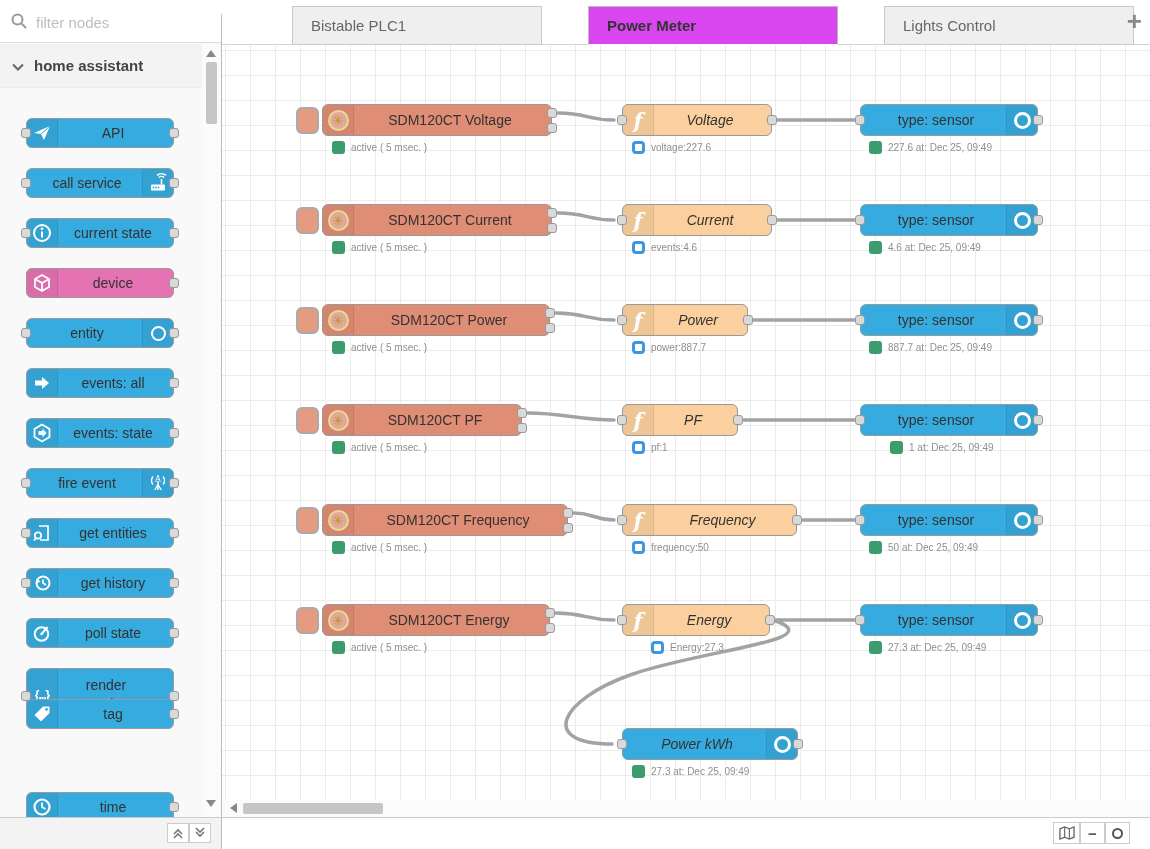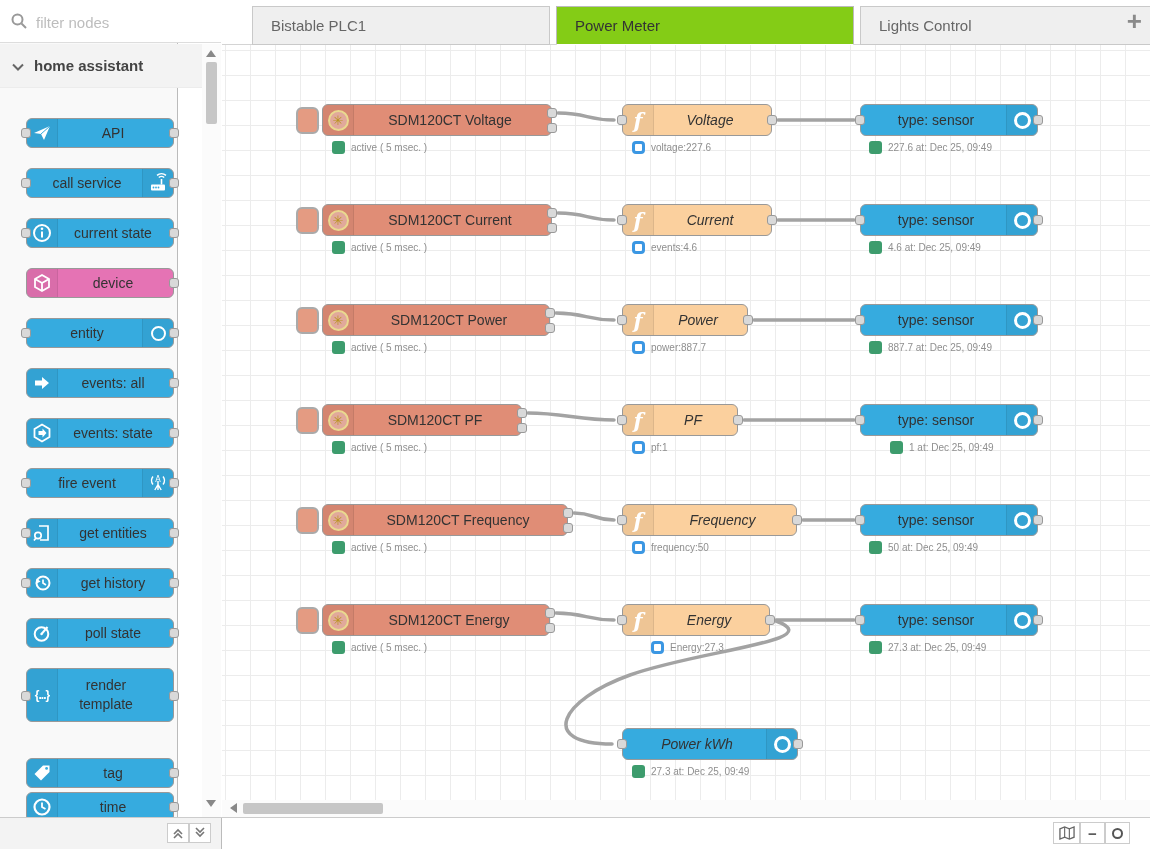--- a/index.html
+++ b/index.html
@@ -34,40 +34,40 @@
   .ringicon{width:17px;height:17px;border:3px solid #fff;border-radius:50%;box-sizing:border-box;}
   .ringsm{width:15px;height:15px;border:2.5px solid #fff;border-radius:50%;box-sizing:border-box;}
   .braces{color:#fff;font-weight:bold;font-size:12px;letter-spacing:-1px;}
 
   
   .status{position:absolute;z-index:2;display:flex;align-items:center;gap:6px;font-size:10px;color:#8f8f8f;white-space:nowrap;}
   .sdot{width:13px;height:13px;background:#3d9c6d;border-radius:3px;flex:none;}
   .sring{width:13px;height:13px;border:3px solid #3b97e3;background:#fff;border-radius:4px;box-sizing:border-box;flex:none;}
 
   
-  #palette{position:absolute;left:0;top:0;width:178px;height:849px;background:#f9f9f9;border-right:1px solid #bbb;box-sizing:border-box;z-index:3;border-radius:18px;}
+  #palette{position:absolute;left:0;top:0;width:222px;height:849px;background:#f9f9f9;border-right:1px solid #bbb;box-sizing:border-box;z-index:3;border-radius:18px;}
   #searchrow{position:absolute;left:0;top:0;width:221px;height:43px;background:#fff;border-bottom:1px solid #ddd;box-sizing:border-box;}
   #searchrow input{position:absolute;left:34px;top:8px;width:170px;height:26px;border:none;outline:none;font-size:15px;color:#555;background:transparent;font-family:"Liberation Sans",sans-serif;}
   #searchrow input::placeholder{color:#bdbdbd;}
   #searchicon{position:absolute;left:10px;top:12px;}
   #cathdr{position:absolute;left:0;top:44px;width:202px;height:44px;background:#f3f3f3;border-bottom:1px solid #ececec;box-sizing:border-box;display:flex;align-items:center;}
   #cathdr .chev{margin:0 10px 0 12px;}
   #cathdr .cattxt{font-size:15px;font-weight:bold;color:#444;}
   #vscroll{position:absolute;left:202px;top:44px;width:19px;height:773px;background:#fbfbfb;}
   .tri-up{width:0;height:0;border-left:5px solid transparent;border-right:5px solid transparent;border-bottom:7px solid #888;}
   .tri-down{width:0;height:0;border-left:5px solid transparent;border-right:5px solid transparent;border-top:7px solid #888;}
   .tri-left{width:0;height:0;border-top:5px solid transparent;border-bottom:5px solid transparent;border-right:7px solid #888;}
   #vthumb{position:absolute;left:4px;top:18px;width:11px;height:62px;background:#c6c6c6;border-radius:2px;}
   #vup{position:absolute;left:4px;top:6px;}
   #vdown{position:absolute;left:4px;bottom:10px;}
 
   
   #tabbar{position:absolute;left:222px;top:0;width:928px;height:45px;background:#fff;border-bottom:1px solid #d4d4d4;box-sizing:border-box;display:flex;align-items:flex-end;gap:6px;padding-left:30px;z-index:4;}
-  .tab{height:39px;width:298px;box-sizing:border-box;border:1px solid #c9c9c9;background:#efefef;color:#666;font-size:15px;display:flex;align-items:center;padding-left:18px;margin-bottom:-1px;flex:none;}
-  .tab.active{background:#84cc16;border-color:#bbb;border-bottom:1px solid #fff;color:#333;font-weight:normal;}
+  .tab{height:39px;width:250px;box-sizing:border-box;border:1px solid #c9c9c9;background:#efefef;color:#666;font-size:15px;display:flex;align-items:center;padding-left:18px;margin-bottom:-1px;flex:none;margin-left:40px;}
+  .tab.active{background:#d946ef;border-color:#bbb;border-bottom:1px solid #fff;color:#333;font-weight:bold;}
   #addtab{position:absolute;right:8px;top:8px;font-size:26px;font-weight:bold;color:#8a8a8a;line-height:26px;}
 
   
   #hscroll{position:absolute;left:222px;top:800px;width:928px;height:17px;background:#fbfbfb;z-index:3;}
   #hleft{position:absolute;left:8px;top:3px;}
   #hthumb{position:absolute;left:21px;top:3px;width:140px;height:11px;background:#c6c6c6;border-radius:2px;}
   #footer{position:absolute;left:0;top:817px;width:1150px;height:32px;border-top:1px solid #ccc;box-sizing:border-box;background:#fff;z-index:5;}
   #pfooter{position:absolute;left:0;top:0;width:222px;height:31px;background:#f3f3f3;border-right:1px solid #bbb;box-sizing:border-box;}
   .fbtn{position:absolute;top:5px;width:22px;height:20px;background:#fff;border:1px solid #ccc;box-sizing:border-box;display:flex;align-items:center;justify-content:center;}
   #wfooter{position:absolute;left:222px;top:0;right:0;height:31px;background:#fff;}
@@ -501,21 +501,21 @@
 
     <div class="pnode c-blue" style="top:668px;height:54px;">
       <span class="strip-l">
           <span class="braces">{...}</span>
         </span>
       <span class="lbl-l wrap2" style="padding:0 14px 0 0;">render template</span>
       <span class="port pt-l"></span>
       <span class="port pt-r"></span>
     </div>
 
-    <div class="pnode c-blue" style="top:758px;">
+    <div class="pnode c-blue" style="top:699px;">
       <span class="strip-l">
         <svg width="20" height="20" viewBox="0 0 20 20">
             <path d="M11 2.5 H17.5 V9 L9 17.5 L2.5 11 Z" fill="#fff"></path>
             <circle cx="14.6" cy="5.4" r="1.4" fill="#36abdf"></circle>
           </svg>
       </span>
       <span class="lbl-l">tag</span>
       <span class="port pp-r"></span>
     </div>
 

